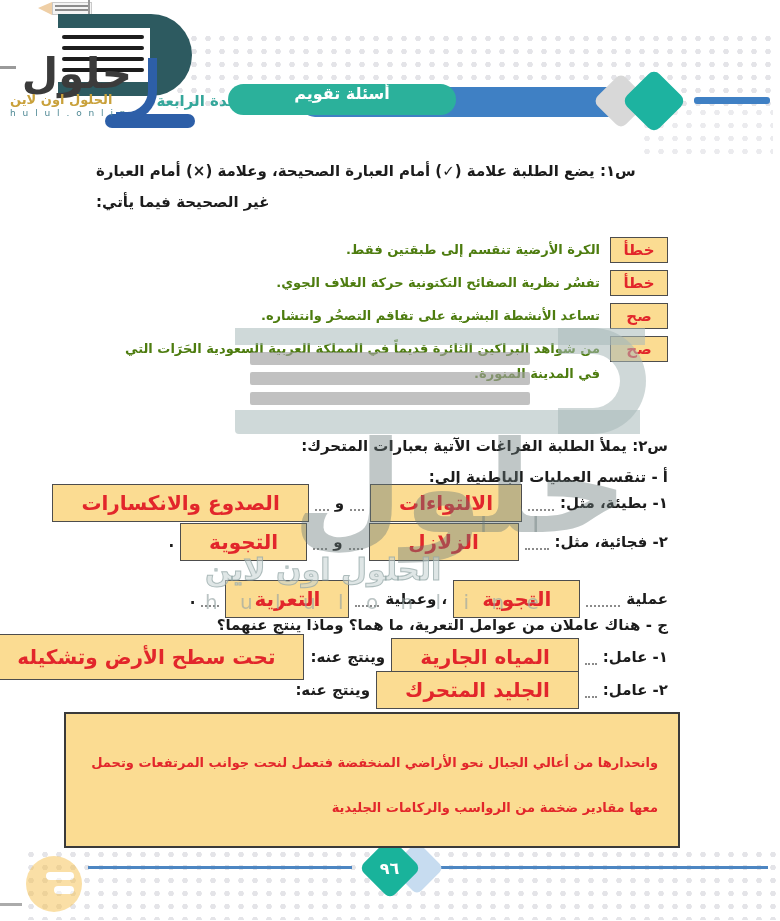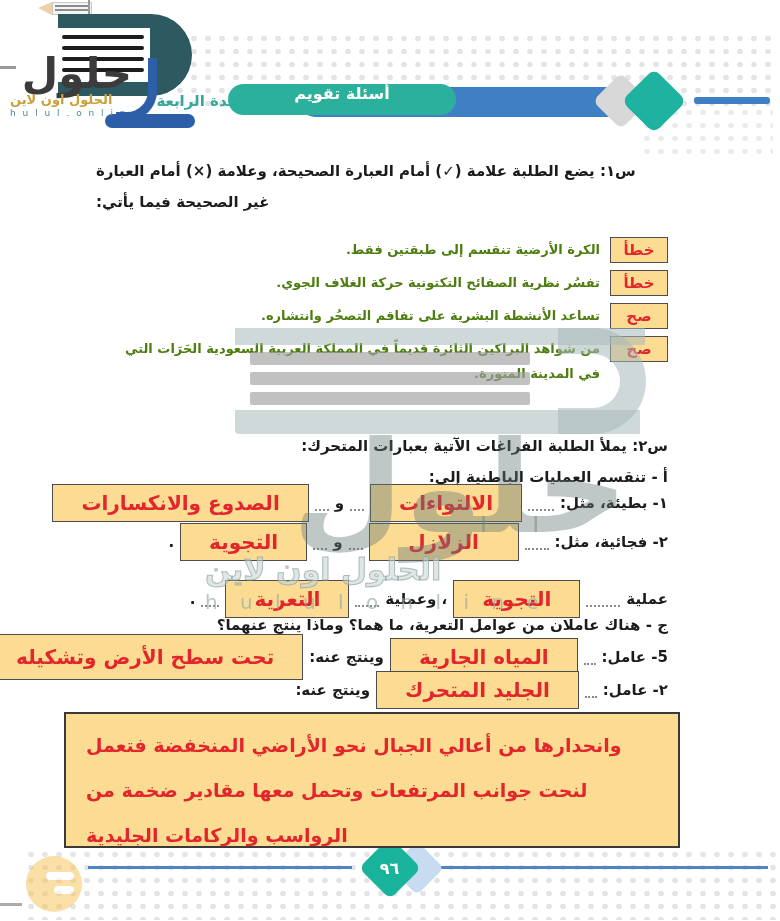--- a/index.html
+++ b/index.html
@@ -61,22 +61,22 @@
   .chip-sm{min-width:44px;height:24px;font-size:15px;padding:0 6px;}
   .chip-lg{font-size:20px;padding:3px 28px;line-height:30px;}
 
   .fill-row{position:absolute;display:flex;direction:rtl;align-items:center;gap:6px;white-space:nowrap;z-index:10;}
   .fill-row .lead{font-size:15px;color:#1c1c1c;font-weight:700;}
   .leader{display:inline-block;border-bottom:2px dotted #8a8a8a;height:13px;flex-shrink:0;}
   .q2-label{position:absolute;right:112px;font-size:15px;color:#1c1c1c;font-weight:700;direction:rtl;z-index:10;}
 
   .long-box{position:absolute;left:64px;top:712px;width:612px;height:132px;background:#fbdc92;
             border:2px solid #3a3a3a;z-index:15;}
-  .long-box .inner{direction:rtl;text-align:left;color:#e2262b;font-size:19px;font-weight:700;
-                   line-height:45px;padding:9px 20px 0;}
+  .long-box .inner{direction:rtl;text-align:right;color:#e2262b;font-size:13px;font-weight:700;
+                   line-height:45px;padding:26px 20px 0;}
 
   
   .wm{position:absolute;z-index:40;pointer-events:none;}
   .wm-band-top{left:235px;top:328px;width:410px;height:17px;background:rgba(168,185,185,.55);}
   .wm-band-bot{left:235px;top:410px;width:405px;height:24px;background:rgba(168,185,185,.55);border-radius:0 0 0 4px;}
   .wm-curve{left:558px;top:328px;width:88px;height:106px;border:26px solid rgba(168,185,185,.55);border-left:none;
             border-radius:0 56px 56px 0;box-sizing:border-box;}
   .wm-bar{left:250px;width:280px;height:13px;background:rgba(160,160,160,.65);border-radius:2px;}
   .wm-brand{left:278px;top:408px;width:350px;font-size:128px;font-weight:700;color:rgba(105,122,122,.42);
             direction:rtl;line-height:160px;}
@@ -193,21 +193,21 @@
     <span class="lead">، وعملية</span>
     <span class="leader" style="width:24px"></span>
     <span class="chip chip-lg">التعرية</span>
     <span class="leader" style="width:18px"></span>
     <span class="lead">.</span>
   </div>
 
   <div class="txt q2-label" style="top:616px">ج - هناك عاملان من عوامل التعرية، ما هما؟ وماذا ينتج عنهما؟</div>
 
   <div class="fill-row" style="right:112px;top:634px">
-    <span class="lead">5- عامل:</span>
+    <span class="lead">١- عامل:</span>
     <span class="leader" style="width:12px"></span>
     <span class="chip chip-lg">المياه الجارية</span>
     <span class="lead">وينتج عنه:</span>
     <span class="chip chip-lg" style="height:38px">تحت سطح الأرض وتشكيله</span>
   </div>
 
   <div class="fill-row" style="right:112px;top:671px">
     <span class="lead">٢- عامل:</span>
     <span class="leader" style="width:12px"></span>
     <span class="chip chip-lg">الجليد المتحرك</span>

